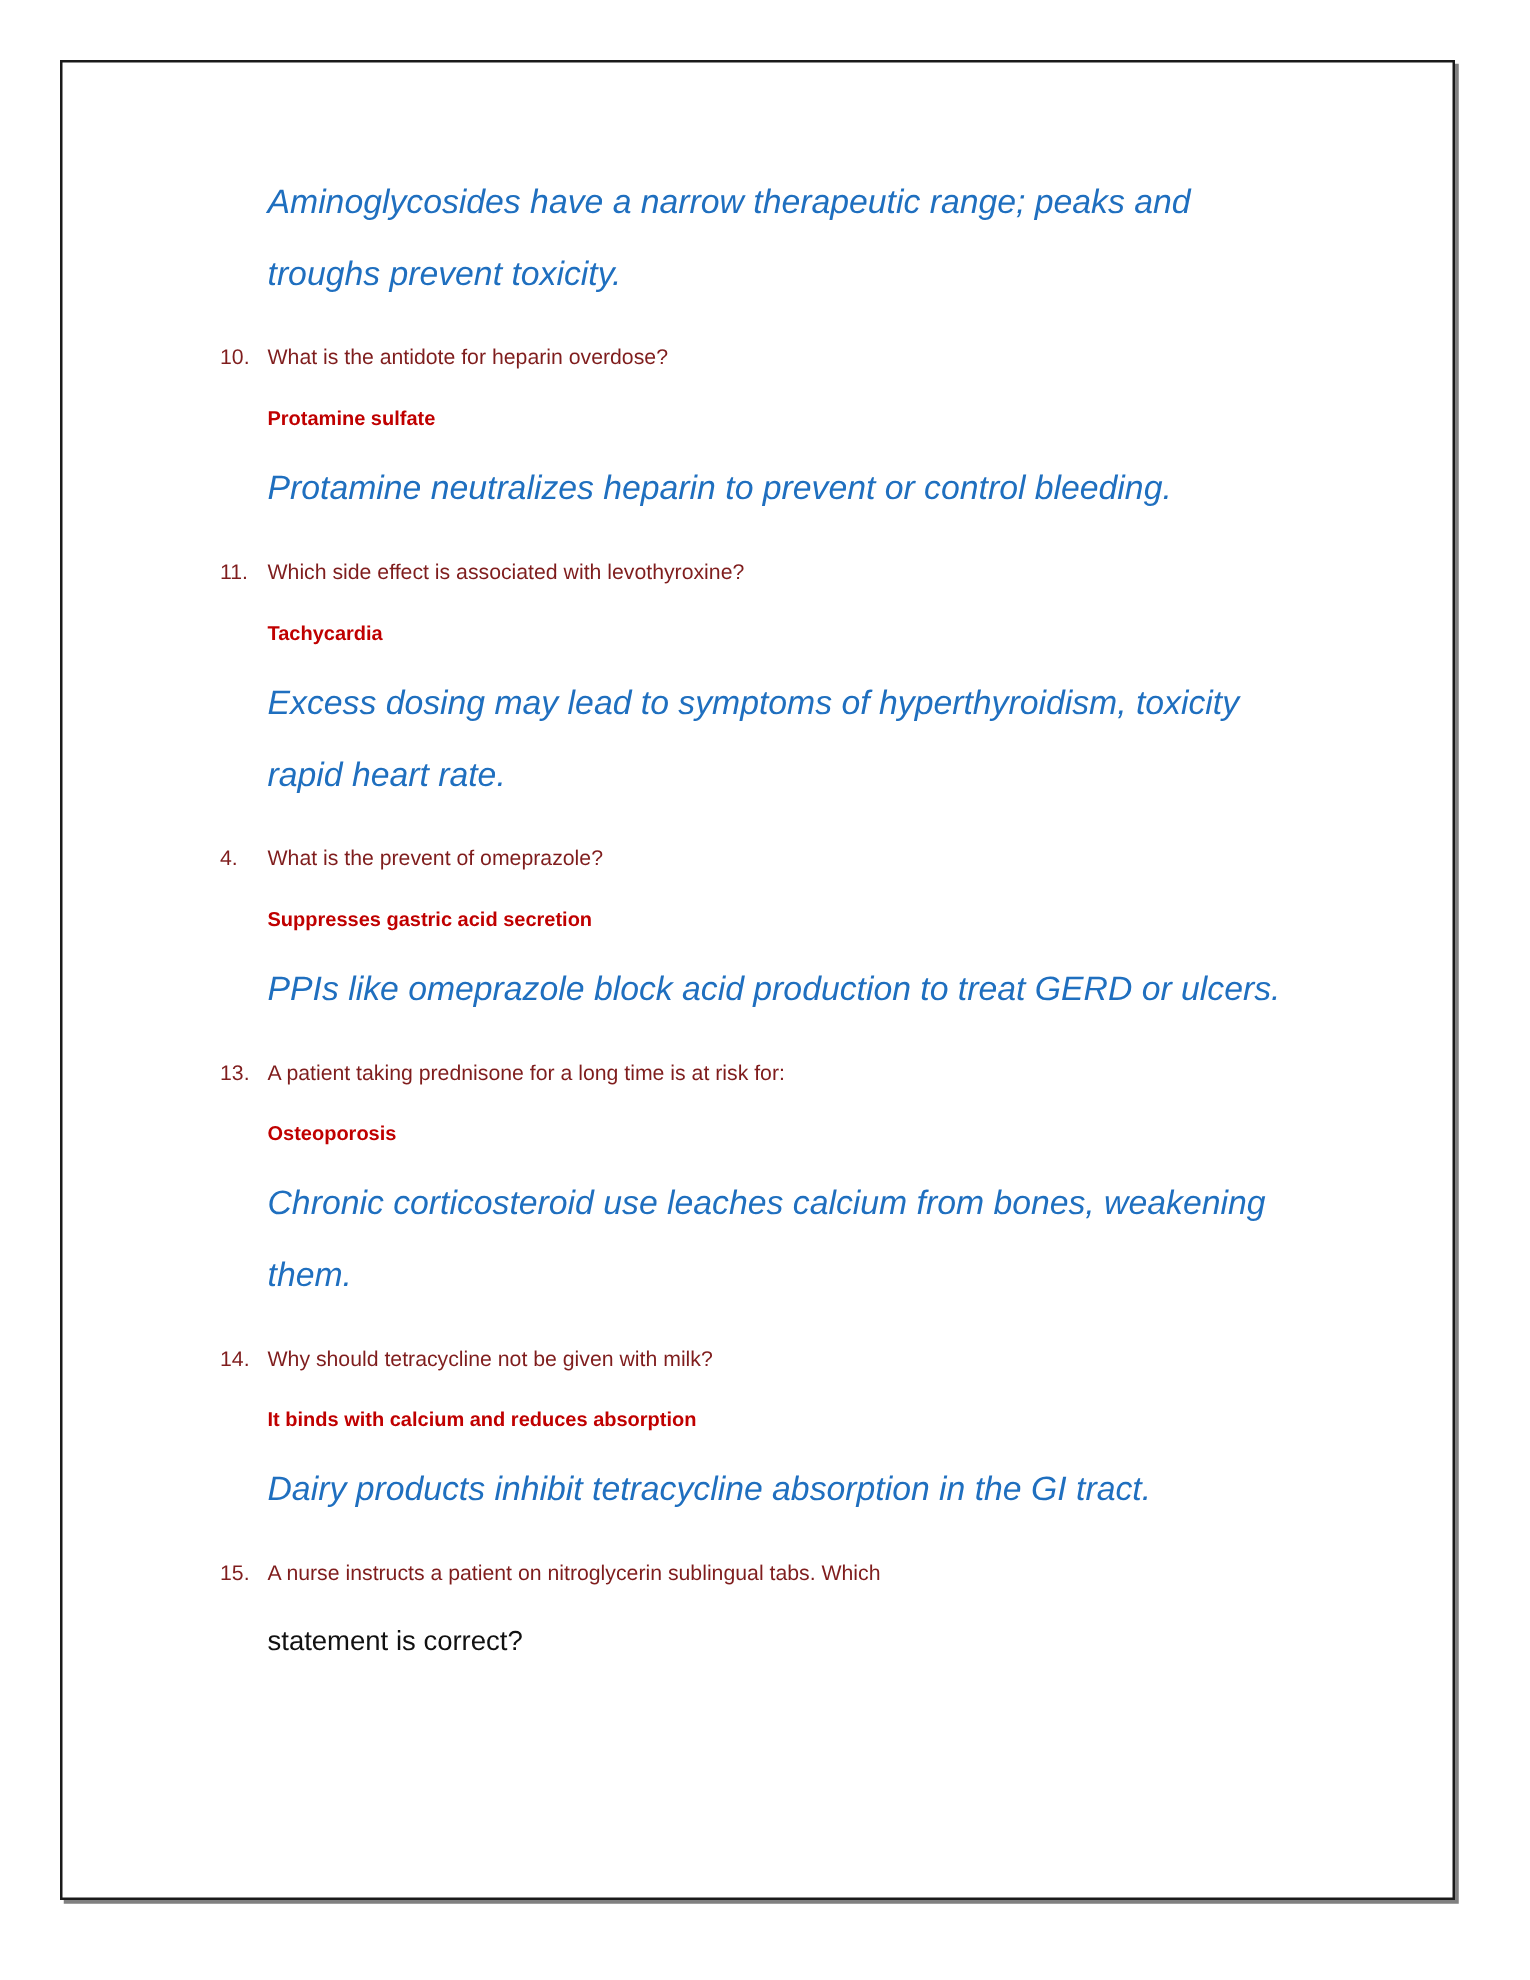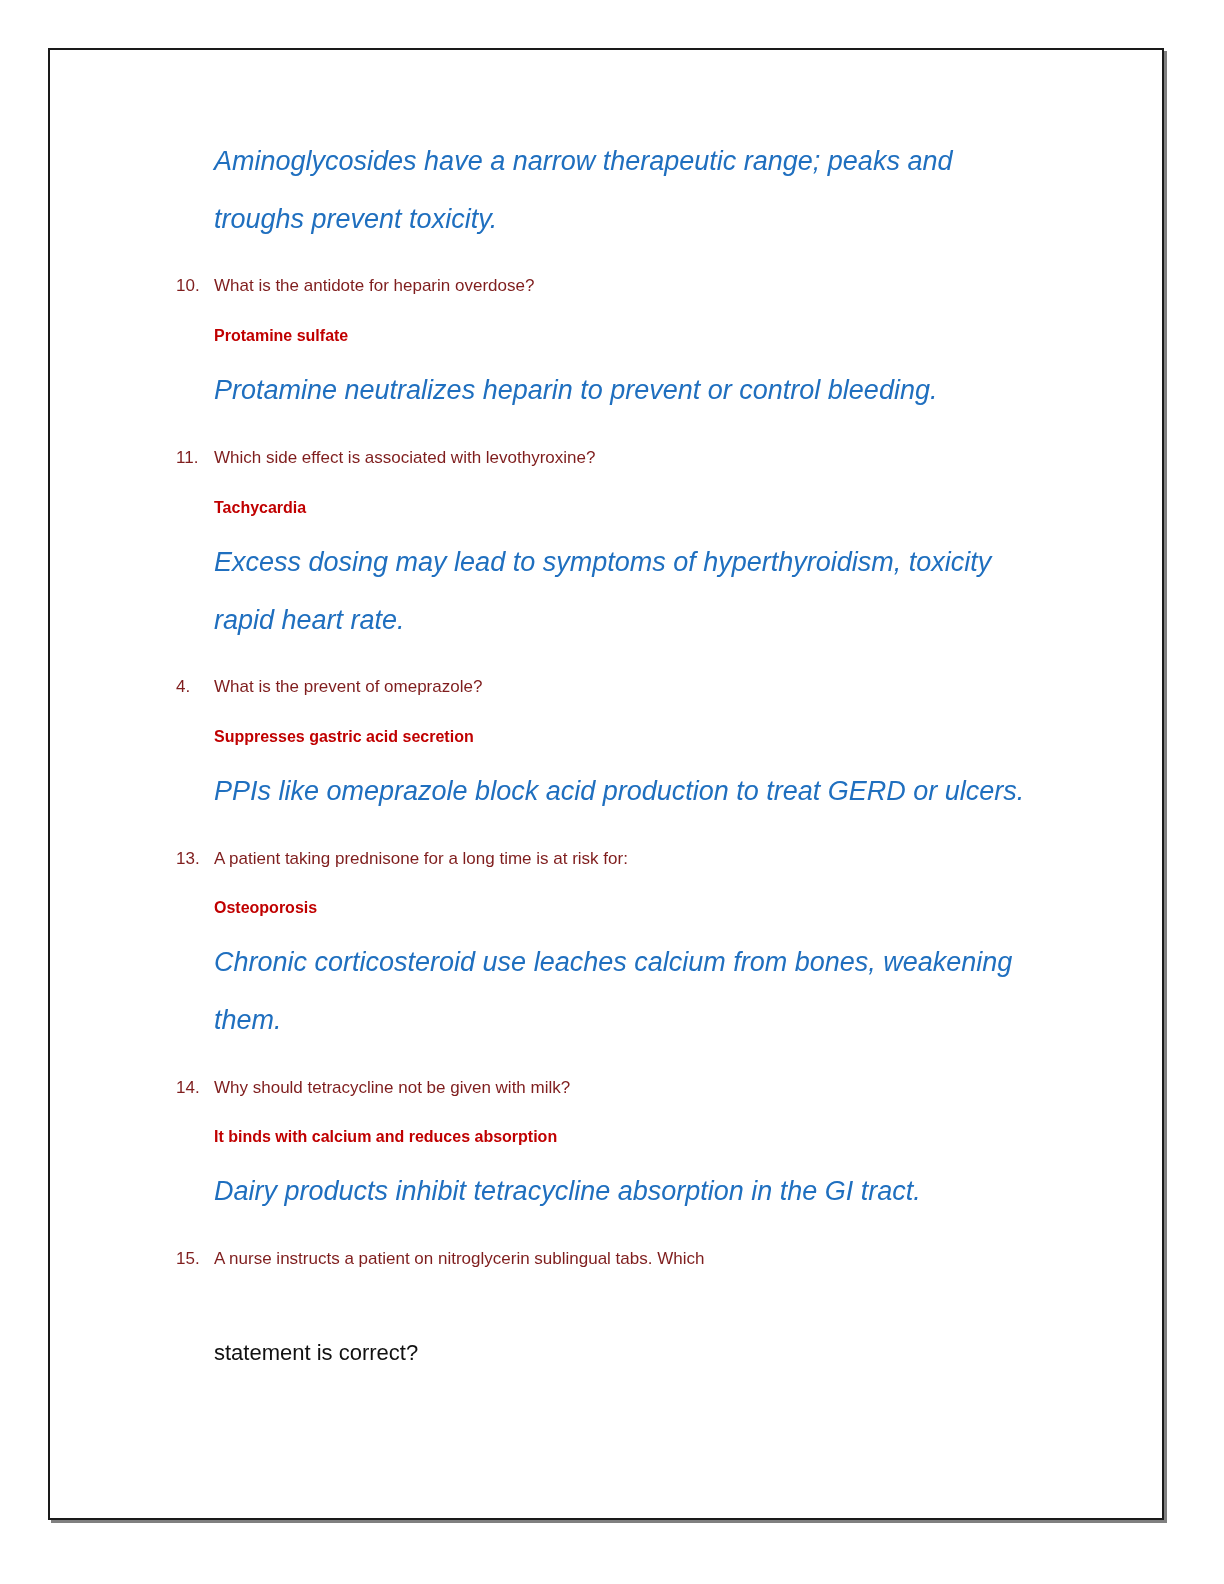--- a/index.html
+++ b/index.html
@@ -54,21 +54,20 @@
       left: 176px;
     }
     .question .num {
       display: inline-block;
       width: 38px;
     }
     .cont {
       color: #111111;
       font-size: 22px;
       left: 214px;
-      margin-top: 40px;
     }
   </style>
 </head>
 <body>
 
 <div class="page-border"></div>
 
 <div class="content">
 
   <div class="line explain" style="top:146px;">Aminoglycosides have a narrow therapeutic range; peaks and</div>

